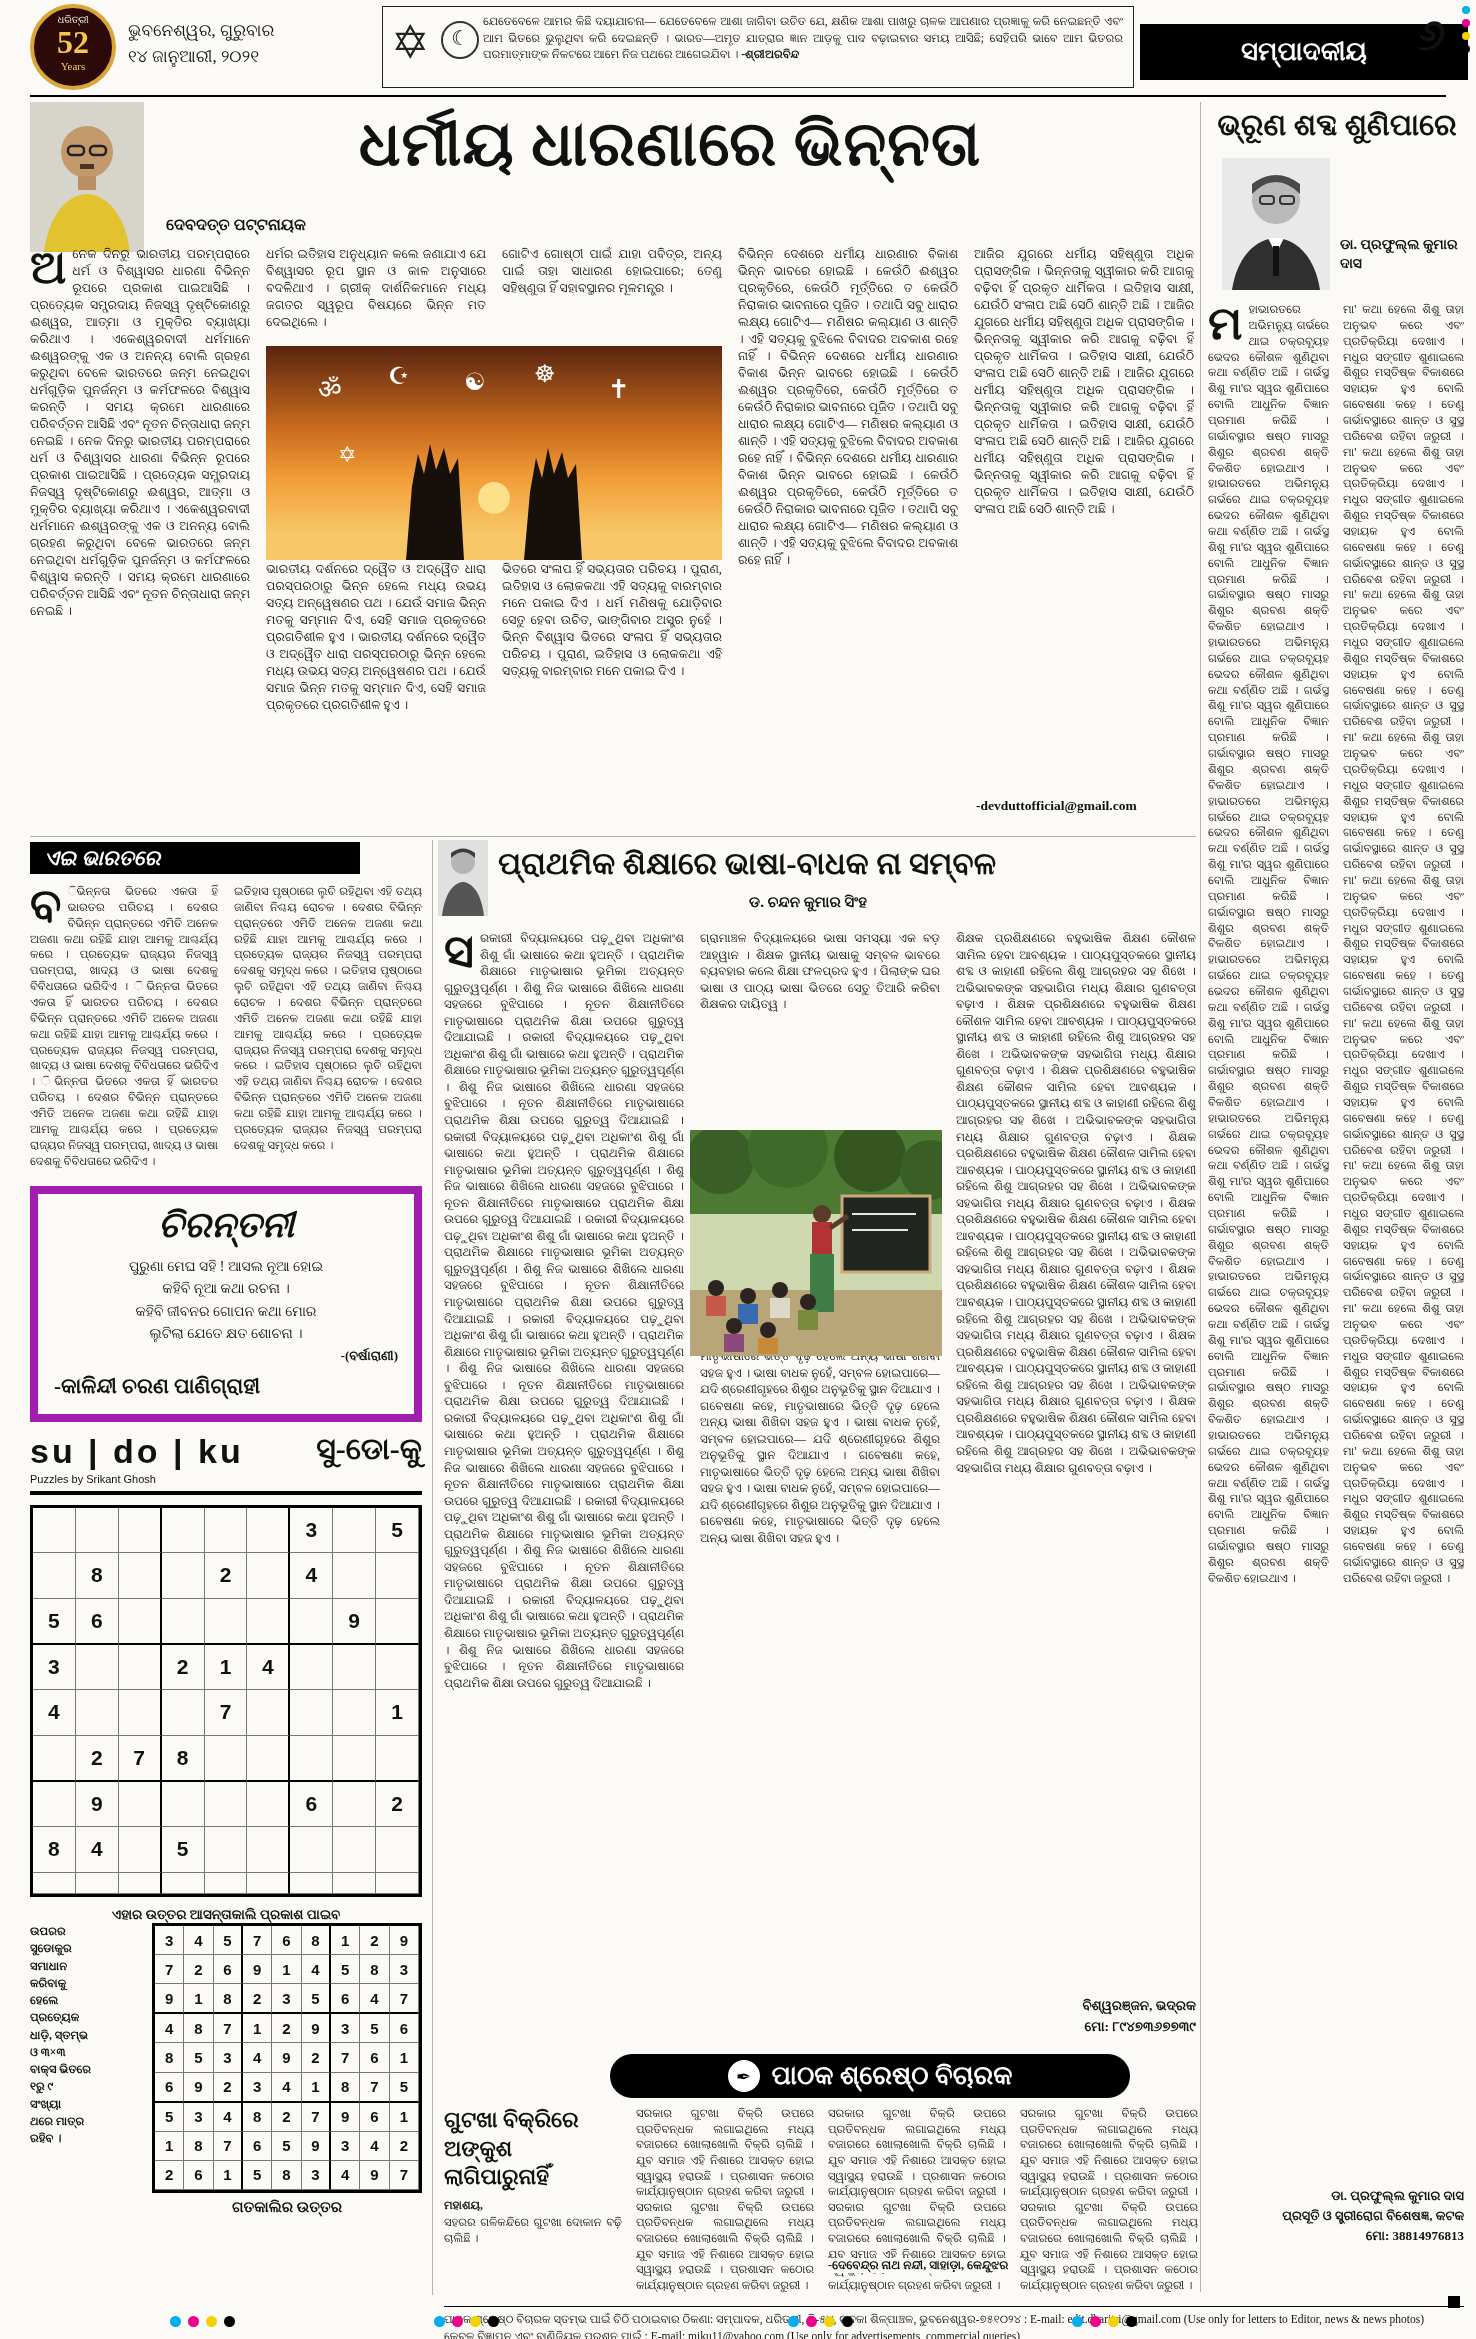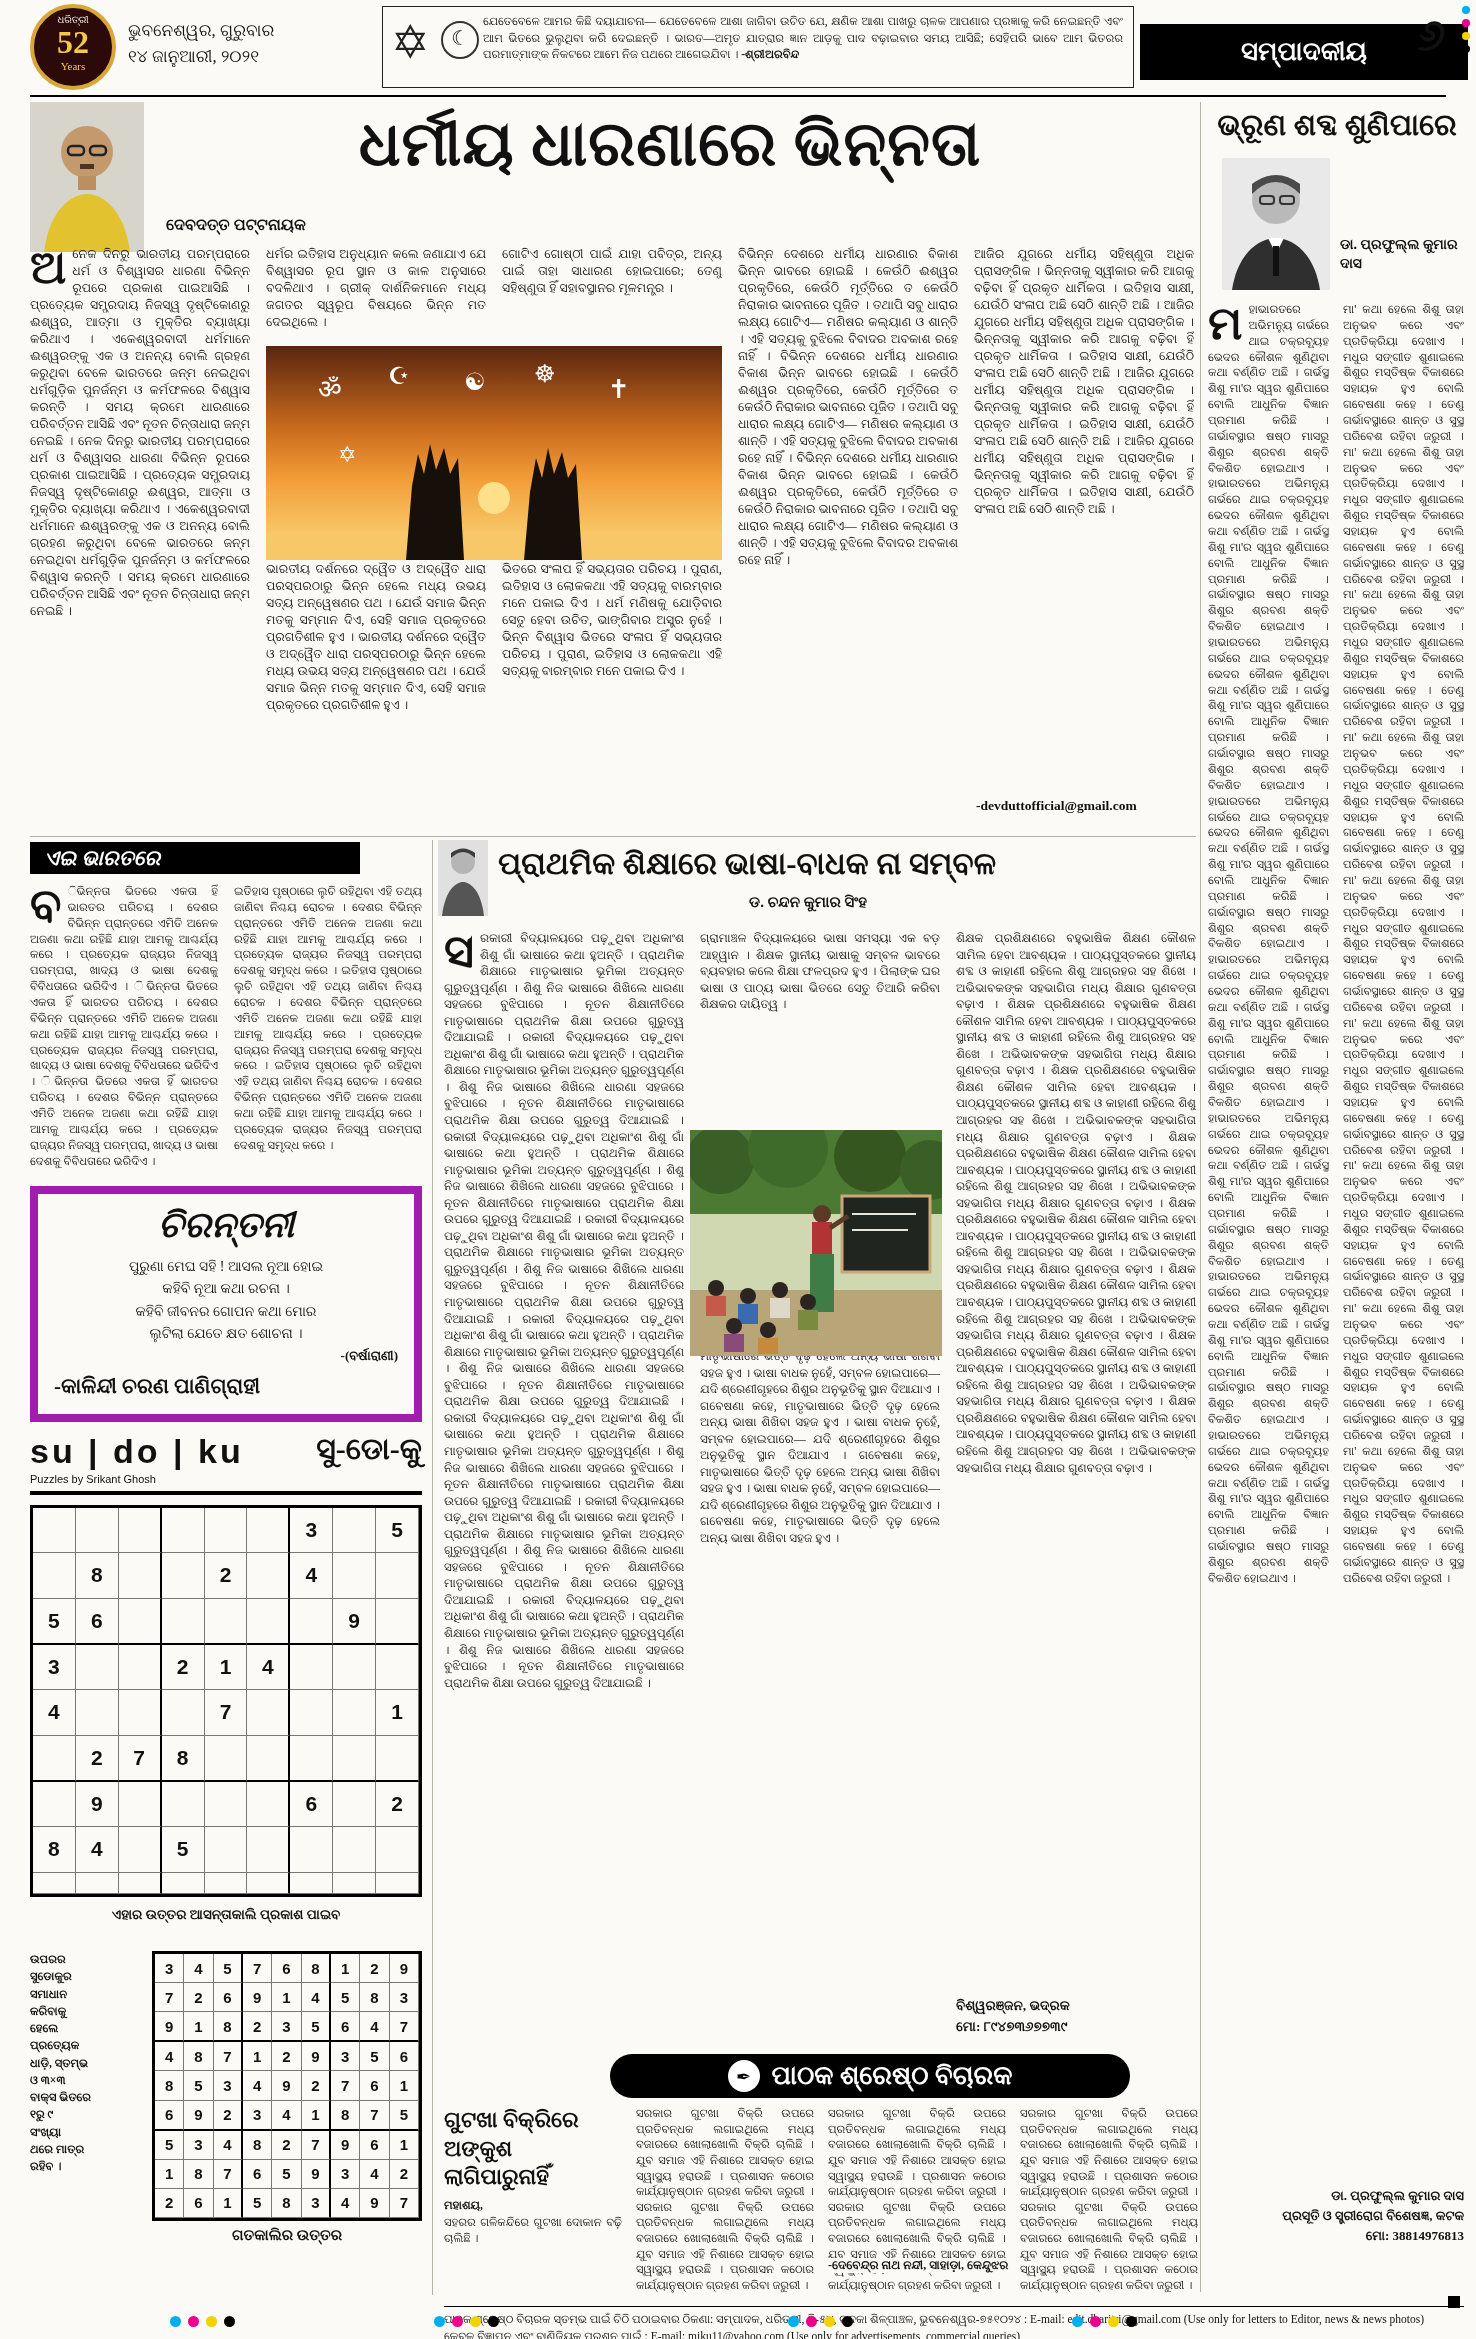--- a/index.html
+++ b/index.html
@@ -76,36 +76,36 @@
   .su-tag{font-size:11px;margin-top:2px;font-family:"Liberation Sans",sans-serif;}
   .su-title-od{font-size:30px;font-weight:bold;}
   .su-grid{margin-top:10px;display:grid;grid-template-columns:repeat(9,1fr);width:392px;height:392px;
            border:3px solid #000;box-sizing:border-box;}
   .su-cell{border-right:1px solid #777;border-bottom:1px solid #777;display:flex;align-items:center;
            justify-content:center;font-size:21px;font-weight:bold;font-family:"Liberation Sans",sans-serif;}
   .su-grid .su-cell:nth-child(9n+3),.su-grid .su-cell:nth-child(9n+6){border-right:2px solid #000;}
   .su-grid .su-cell:nth-child(n+19):nth-child(-n+27),
   .su-grid .su-cell:nth-child(n+46):nth-child(-n+54){border-bottom:2px solid #000;}
   .su-note{margin-top:10px;text-align:center;font-weight:bold;font-size:13.5px;}
-  .su-lower{display:flex;margin-top:28px;gap:24px;justify-content:center;}
+  .su-lower{display:flex;margin-top:0;gap:24px;justify-content:center;}
   .su-instr{width:104px;font-size:11.5px;line-height:1.5;font-weight:bold;}
   .su-sol{width:270px;}
   .su-sol .su-grid{width:270px;height:270px;margin-top:0;}
   .su-sol .su-cell{font-size:15px;}
   .su-sol-cap{text-align:center;font-weight:bold;font-size:15px;margin-top:6px;}
 
   
   .c-photo{left:438px;top:840px;width:50px;height:76px;}
   .c-headline{left:498px;top:846px;width:620px;font-size:31px;font-weight:bold;}
   .c-byline{left:498px;top:894px;width:620px;font-size:15px;font-weight:bold;text-align:center;}
   .c-body{left:444px;top:930px;width:752px;height:1112px;display:flex;gap:16px;}
   .c-col{width:240px;height:100%;font-size:12px;line-height:1.38;}
   .class-photo{position:absolute;left:246px;top:200px;width:252px;height:226px;}
   .c-sp{height:236px;}
-  .c-signoff{left:956px;top:1996px;width:240px;text-align:left;font-weight:bold;font-size:13.5px;
+  .c-signoff{left:956px;top:1996px;width:240px;text-align:right;font-weight:bold;font-size:13.5px;
              line-height:1.55;background:#fbfaf6;}
 
   
   .let-banner{left:610px;top:2054px;width:520px;height:44px;background:#000;border-radius:24px;color:#fff;
               display:flex;align-items:center;justify-content:center;gap:12px;font-size:26px;font-weight:bold;}
   .pen-badge{width:32px;height:32px;background:#fff;border-radius:50%;color:#000;display:flex;align-items:center;
              justify-content:center;font-size:18px;font-family:"DejaVu Sans",sans-serif;}
   .let-body{left:444px;top:2106px;width:754px;height:196px;display:flex;gap:14px;}
   .let-col{width:178px;height:100%;font-size:11.5px;line-height:1.36;}
   .let-headline{font-size:22px;font-weight:bold;line-height:1.3;text-align:left;}

